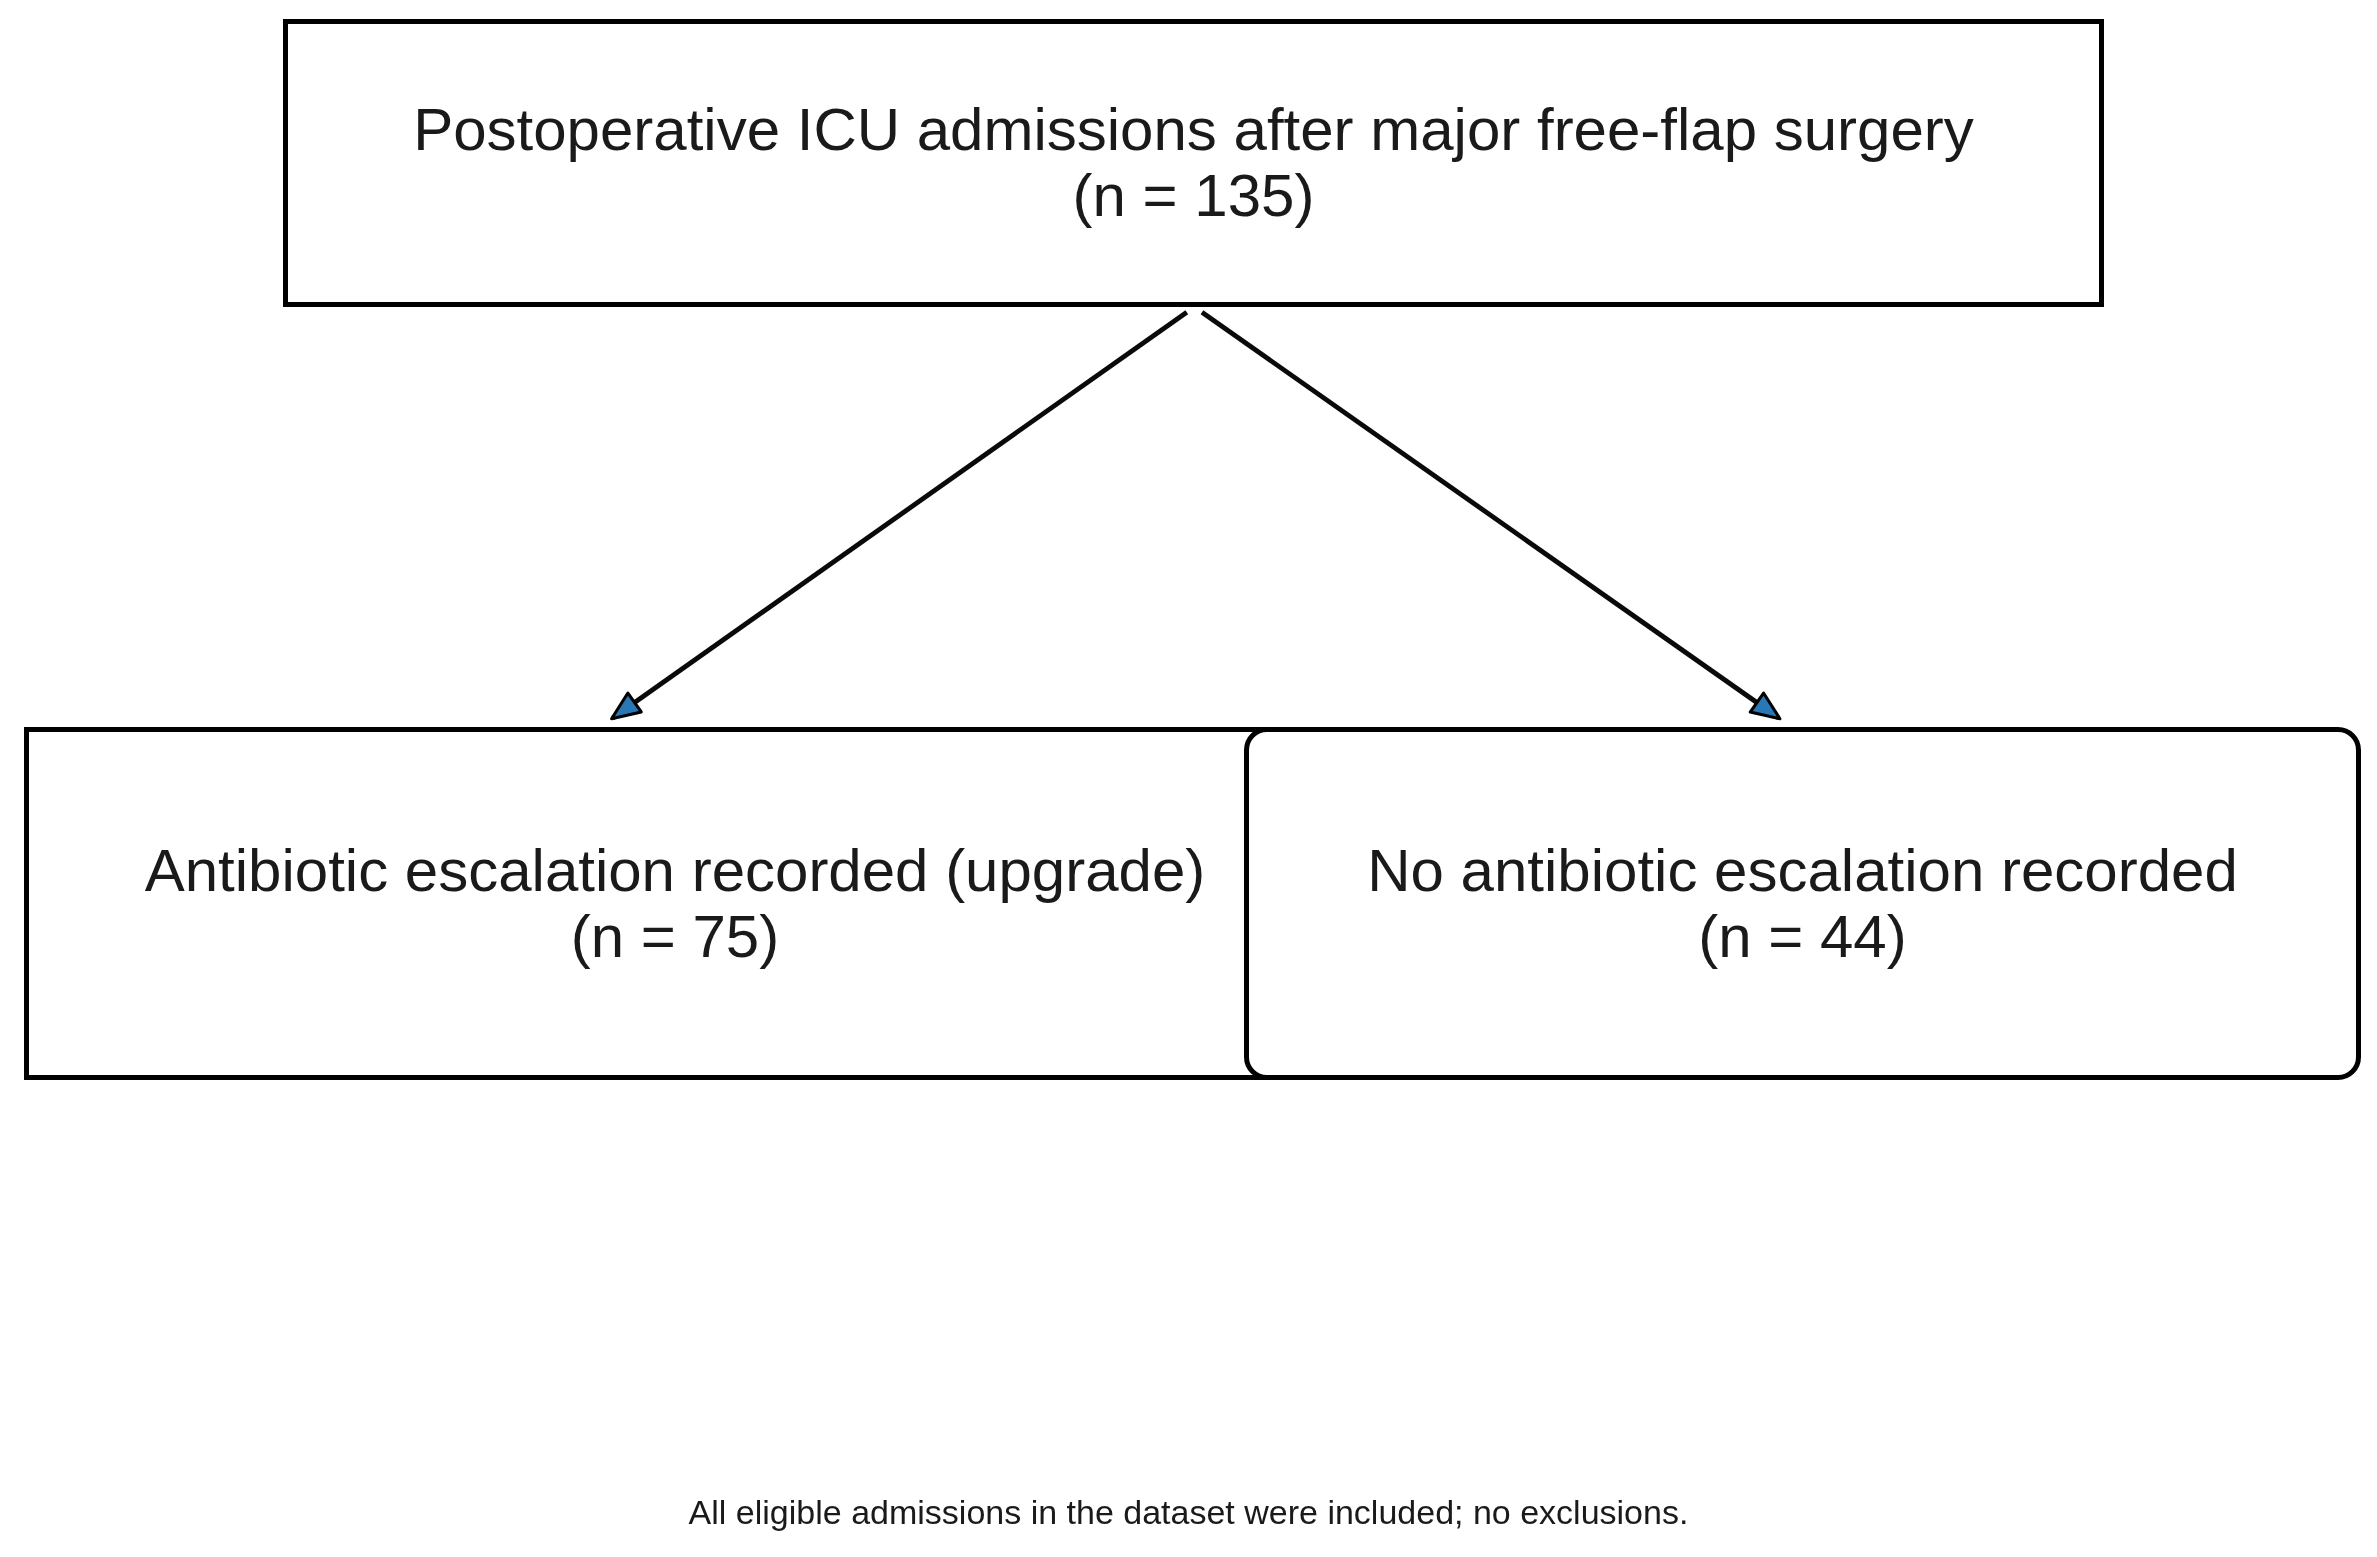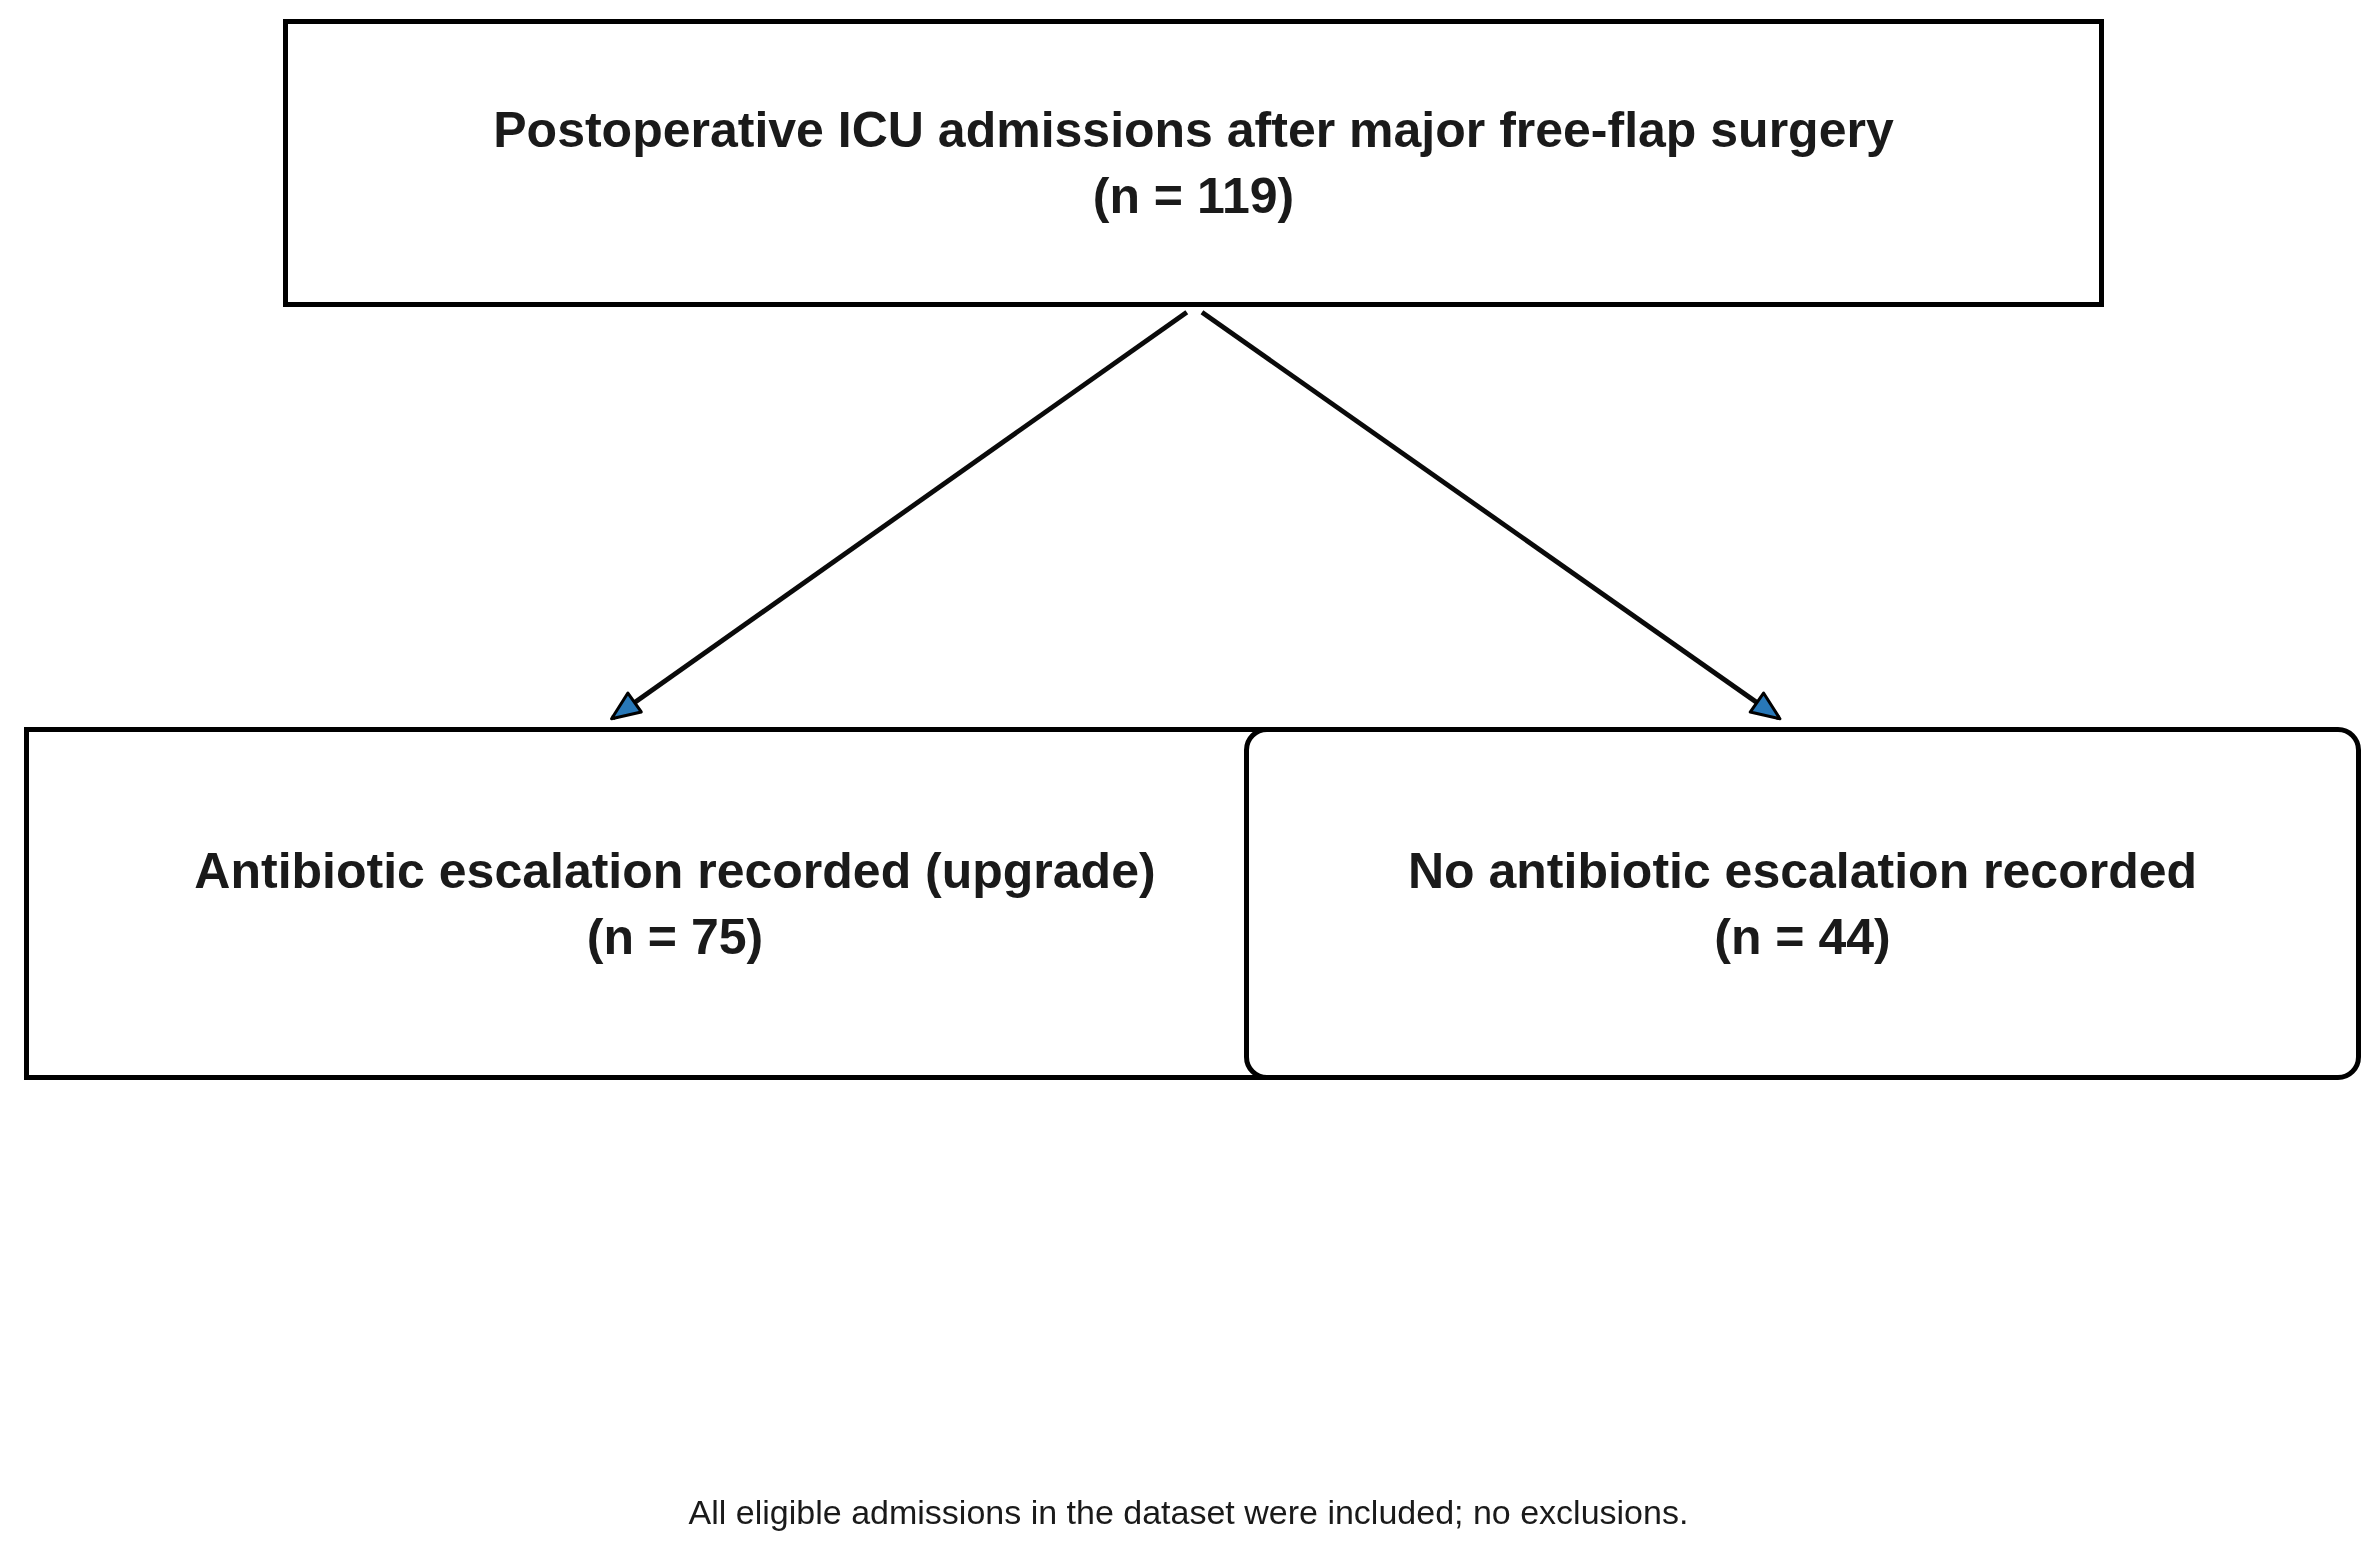--- a/index.html
+++ b/index.html
@@ -36,24 +36,23 @@
     box-sizing: border-box;
     border: 5.5px solid #000000;
     background: #ffffff;
     display: flex;
     flex-direction: column;
     justify-content: center;
     align-items: center;
     text-align: center;
   }
   .box .line {
-    font-size: 50px;
+    font-size: 60px;
     line-height: 66px;
     white-space: nowrap;
-    font-weight: bold;
   }
   .box-top {
     left: 283px;
     top: 19.3px;
     width: 1821px;
     height: 288px;
   }
   .box-left {
     left: 24px;
     top: 727px;
@@ -88,21 +87,21 @@
       <marker id="ah" viewBox="0 0 12 10" refX="10.5" refY="5" markerWidth="48" markerHeight="40" markerUnits="userSpaceOnUse" orient="auto">
         <path d="M0.8,0.8 L11,5 L0.8,9.2 Z" stroke="#000000" stroke-width="1.1" stroke-linejoin="round" fill="#2878b8"></path>
       </marker>
     </defs>
     <line x1="1720" y1="452" x2="888" y2="1040" marker-end="url(#ah)"></line>
     <line x1="1742" y1="452" x2="2578" y2="1040" marker-end="url(#ah)"></line>
   </svg>
 
   <div class="box box-top">
     <div class="line">Postoperative ICU admissions after major free-flap surgery</div>
-    <div class="line">(n = 119)</div>
+    <div class="line">(n = 135)</div>
   </div>
 
   <div class="box box-left">
     <div class="line">Antibiotic escalation recorded (upgrade)</div>
     <div class="line">(n = 75)</div>
   </div>
 
   <div class="box box-right">
     <div class="line">No antibiotic escalation recorded</div>
     <div class="line">(n = 44)</div>

